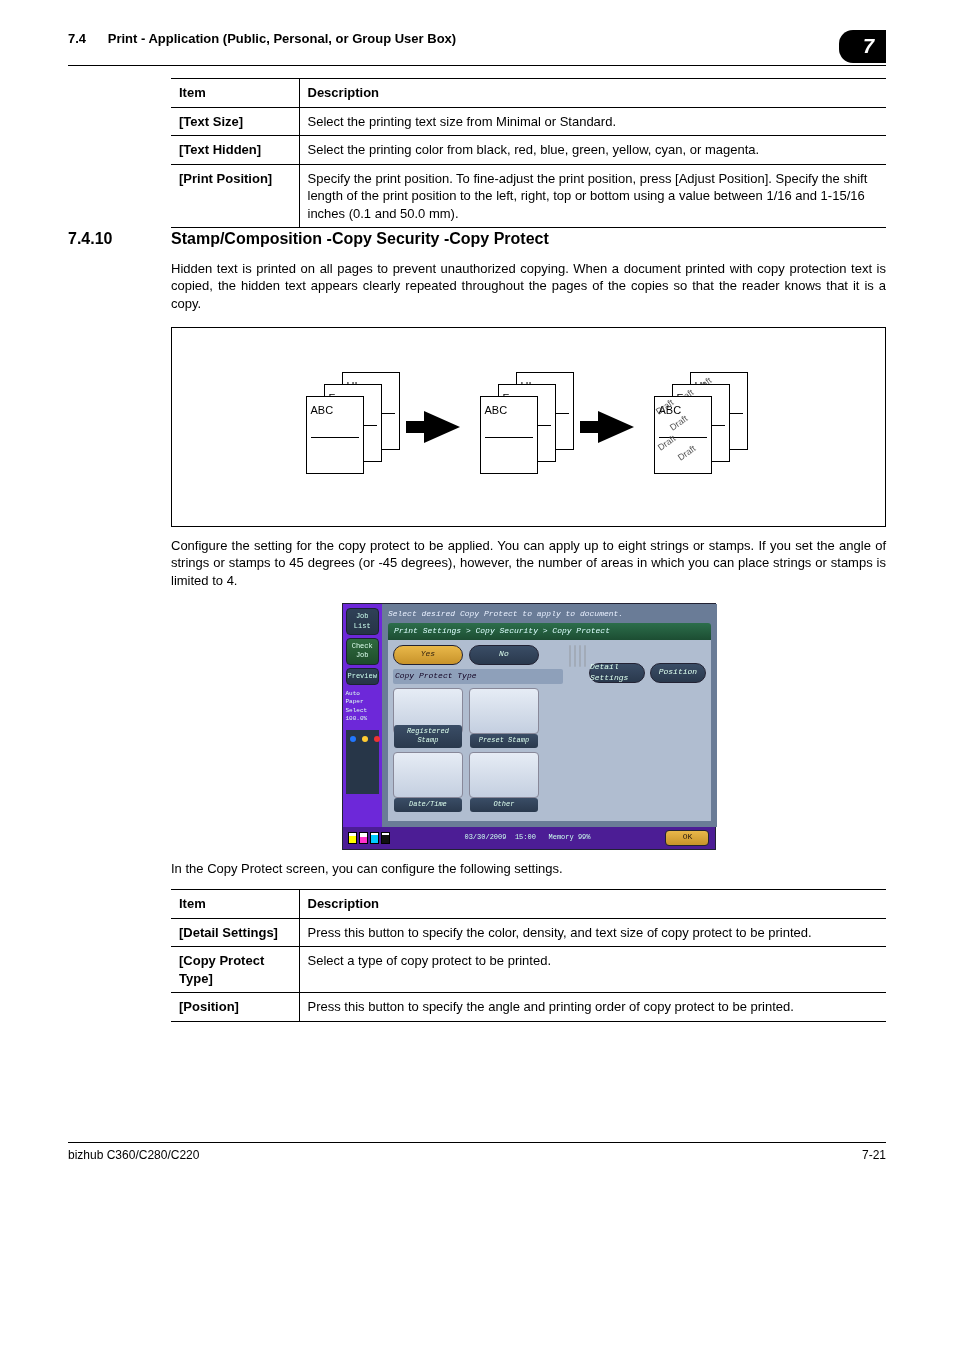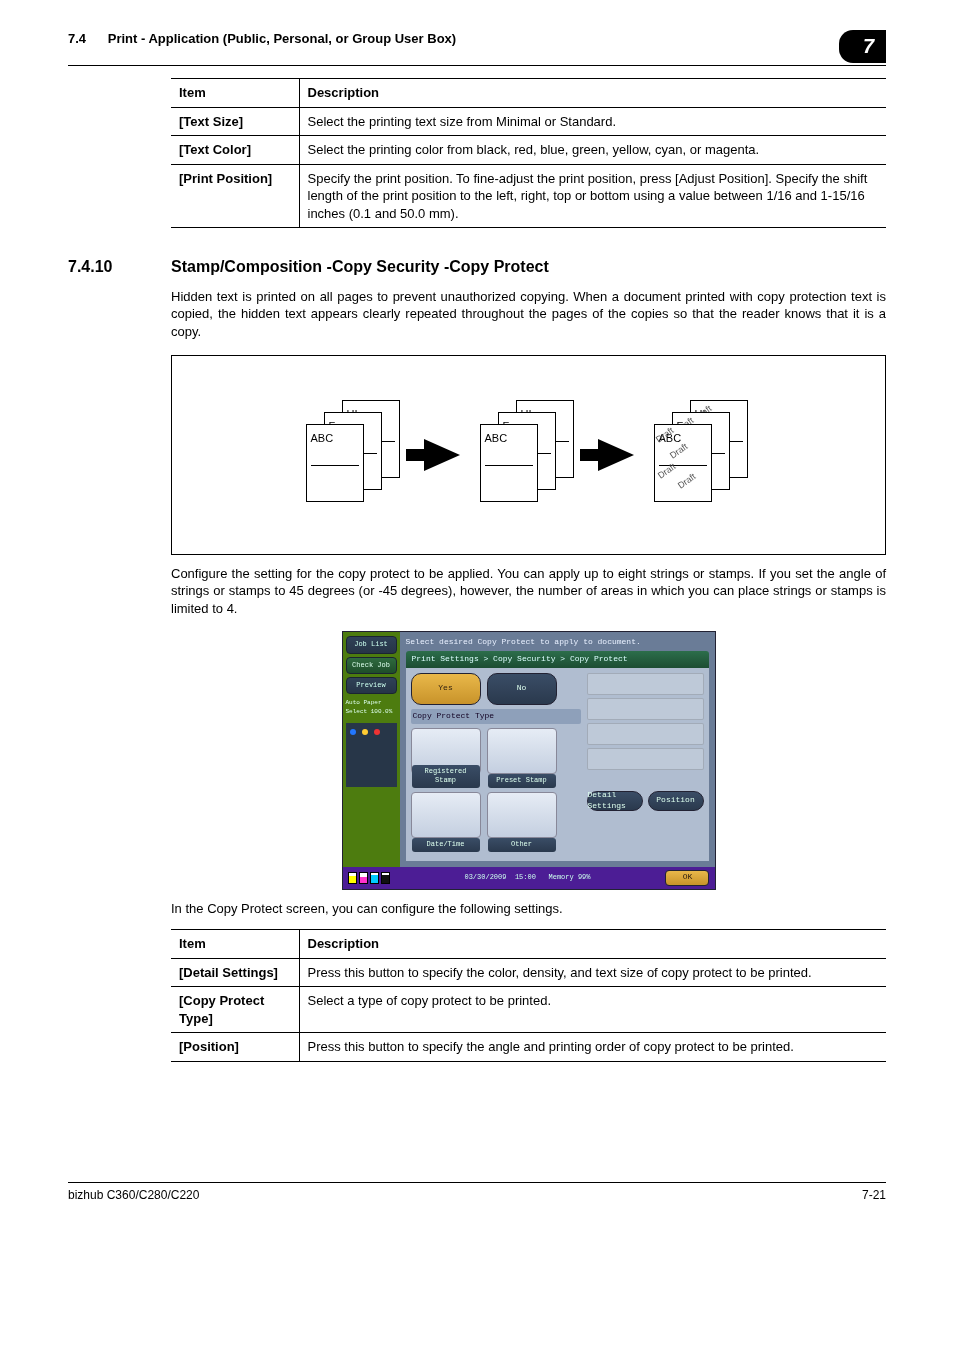--- a/index.html
+++ b/index.html
@@ -39,21 +39,21 @@
   table.spec th, table.spec td {
     border-top: 1px solid #000;
     border-bottom: 1px solid #000;
     text-align: left;
     vertical-align: top;
     padding: 5px 8px;
     font-size: 13px;
   }
   table.spec th { font-weight: bold; }
   .col-item { width: 128px; border-right: 1px solid #000; font-weight: bold; }
-  .section-row { display: flex; margin-top: 28px; }
+  .section-row { display: flex; }
   .sec-num { width: 103px; font-weight: bold; font-size: 16px; }
   .sec-title { font-weight: bold; font-size: 16px; }
   .para { margin-top: 10px; }
   .para.j { text-align: justify; }
 
   .diagram-box {
     border: 1px solid #000;
     height: 200px;
     margin-top: 14px;
     display:flex;
@@ -93,66 +93,66 @@
   .ui-screenshot {
     width: 374px;
     margin: 14px auto 0;
     background:#4b5b73;
     border:1px solid #223;
     font-family: "Courier New", monospace;
     font-size:8px; color:#cfe;
   }
   .ui-top { display:flex; }
   .ui-left {
-    width:74px; background:#4d7c0f;
+    width:74px; background:#6d28d9;
     display:flex; flex-direction:column; gap:3px;
     padding:4px 3px;
   }
   .ui-btn {
     background: linear-gradient(#2f4157,#263447);
     border:1px solid #1a2432;
     border-radius:4px;
     color:#cfe; text-align:center;
     padding:3px 1px; font-size:7px;
   }
   .ui-btn.green { background: linear-gradient(#2f6a3f,#1e4d2a); color:#dfe; }
   .ui-mini { background:#273648; height:64px; margin-top:4px; position:relative; }
   .ui-mini .dot { width:6px;height:6px;border-radius:50%; position:absolute; }
-  .ui-main { flex:1; background:#6a7c97; padding:5px 6px 6px; }
+  .ui-main { flex:1; background:#6a7c97; padding:5px 6px 6px;font-style:italic; }
   .ui-instr { color:#e8f0ff; font-size:8px; margin-bottom:3px; }
   .ui-crumb {
     background: linear-gradient(#2c6e4b,#1c4d32);
     color:#dff; padding:3px 6px; font-size:8px;
     border-radius:3px 3px 0 0;
   }
   .ui-panel { background:#b0bdd0; padding:5px; }
   .ui-row { display:flex; gap:6px; margin-bottom:4px; }
   .ui-chip {
-    flex: 0 0 70px; height:32px;
+    flex: 0 0 70px; height:20px;
     background: linear-gradient(#3a4d66,#2a394d);
     border:1px solid #223; border-radius:10px;
     display:flex; align-items:center; justify-content:center;
     color:#dfe; font-size:8px;
   }
   .ui-chip.on { background: linear-gradient(#e9b84a,#c8932a); color:#321; }
   .ui-label-bar { background:#8ea0ba; color:#102; font-size:8px; padding:2px; border-radius:2px; margin-bottom:4px;}
   .ui-big {
     width:70px; height:46px;
     background: linear-gradient(#e6ecf5,#c4cfe0);
     border:1px solid #889; border-radius:4px;
     display:flex; flex-direction:column; align-items:center; justify-content:flex-end;
     font-size:7px; color:#223; padding-bottom:3px; position:relative;
   }
   .ui-big .caption {
     position:absolute; bottom:-15px; left:0; right:0;
     background: linear-gradient(#3a4d66,#2a394d);
     border-radius:3px; color:#dfe; text-align:center;
     padding:2px 1px; font-size:7px;
   }
-  .ui-right-pad { flex:1; display:flex; flex-direction:column; gap:3px; }
+  .ui-right-pad { flex:1; display:flex; flex-direction:row; gap:3px; }
   .ui-slot { height:22px; background:rgba(255,255,255,.18); border:1px solid rgba(0,0,0,.15); border-radius:2px; }
   .ui-footer-btns { display:flex; gap:5px; justify-content:flex-end; margin-top:18px; }
   .ui-footer-btns .ui-chip { flex:0 0 56px; height:20px; }
   .ui-status {
     display:flex; align-items:center; justify-content:space-between;
     background:#4c1d95; padding:3px 5px; color:#cfe; font-size:7px;
   }
   .toner-bar { display:flex; gap:2px; }
   .toner { width:9px;height:12px;border:1px solid #000;background:#fff;position:relative;display:inline-block;}
   .toner span{position:absolute;bottom:0;left:0;right:0;}
@@ -180,21 +180,21 @@
     <tbody>
         <tr>
       <th class="col-item">Item</th>
       <th>Description</th>
     </tr>
     <tr>
       <td class="col-item">[Text Size]</td>
       <td>Select the printing text size from Minimal or Standard.</td>
     </tr>
     <tr>
-      <td class="col-item">[Text Color]</td>
+      <td class="col-item">[Text Hidden]</td>
       <td>Select the printing color from black, red, blue, green, yellow, cyan, or magenta.</td>
     </tr>
     <tr>
       <td class="col-item">[Print Position]</td>
       <td>Specify the print position. To fine-adjust the print position, press [Adjust Position]. Specify the shift length of the print position to the left, right, top or bottom using a value between 1/16 and 1-15/16 inches (0.1 and 50.0 mm).</td>
     </tr>
   </tbody>
     </table>
 </div>
 

